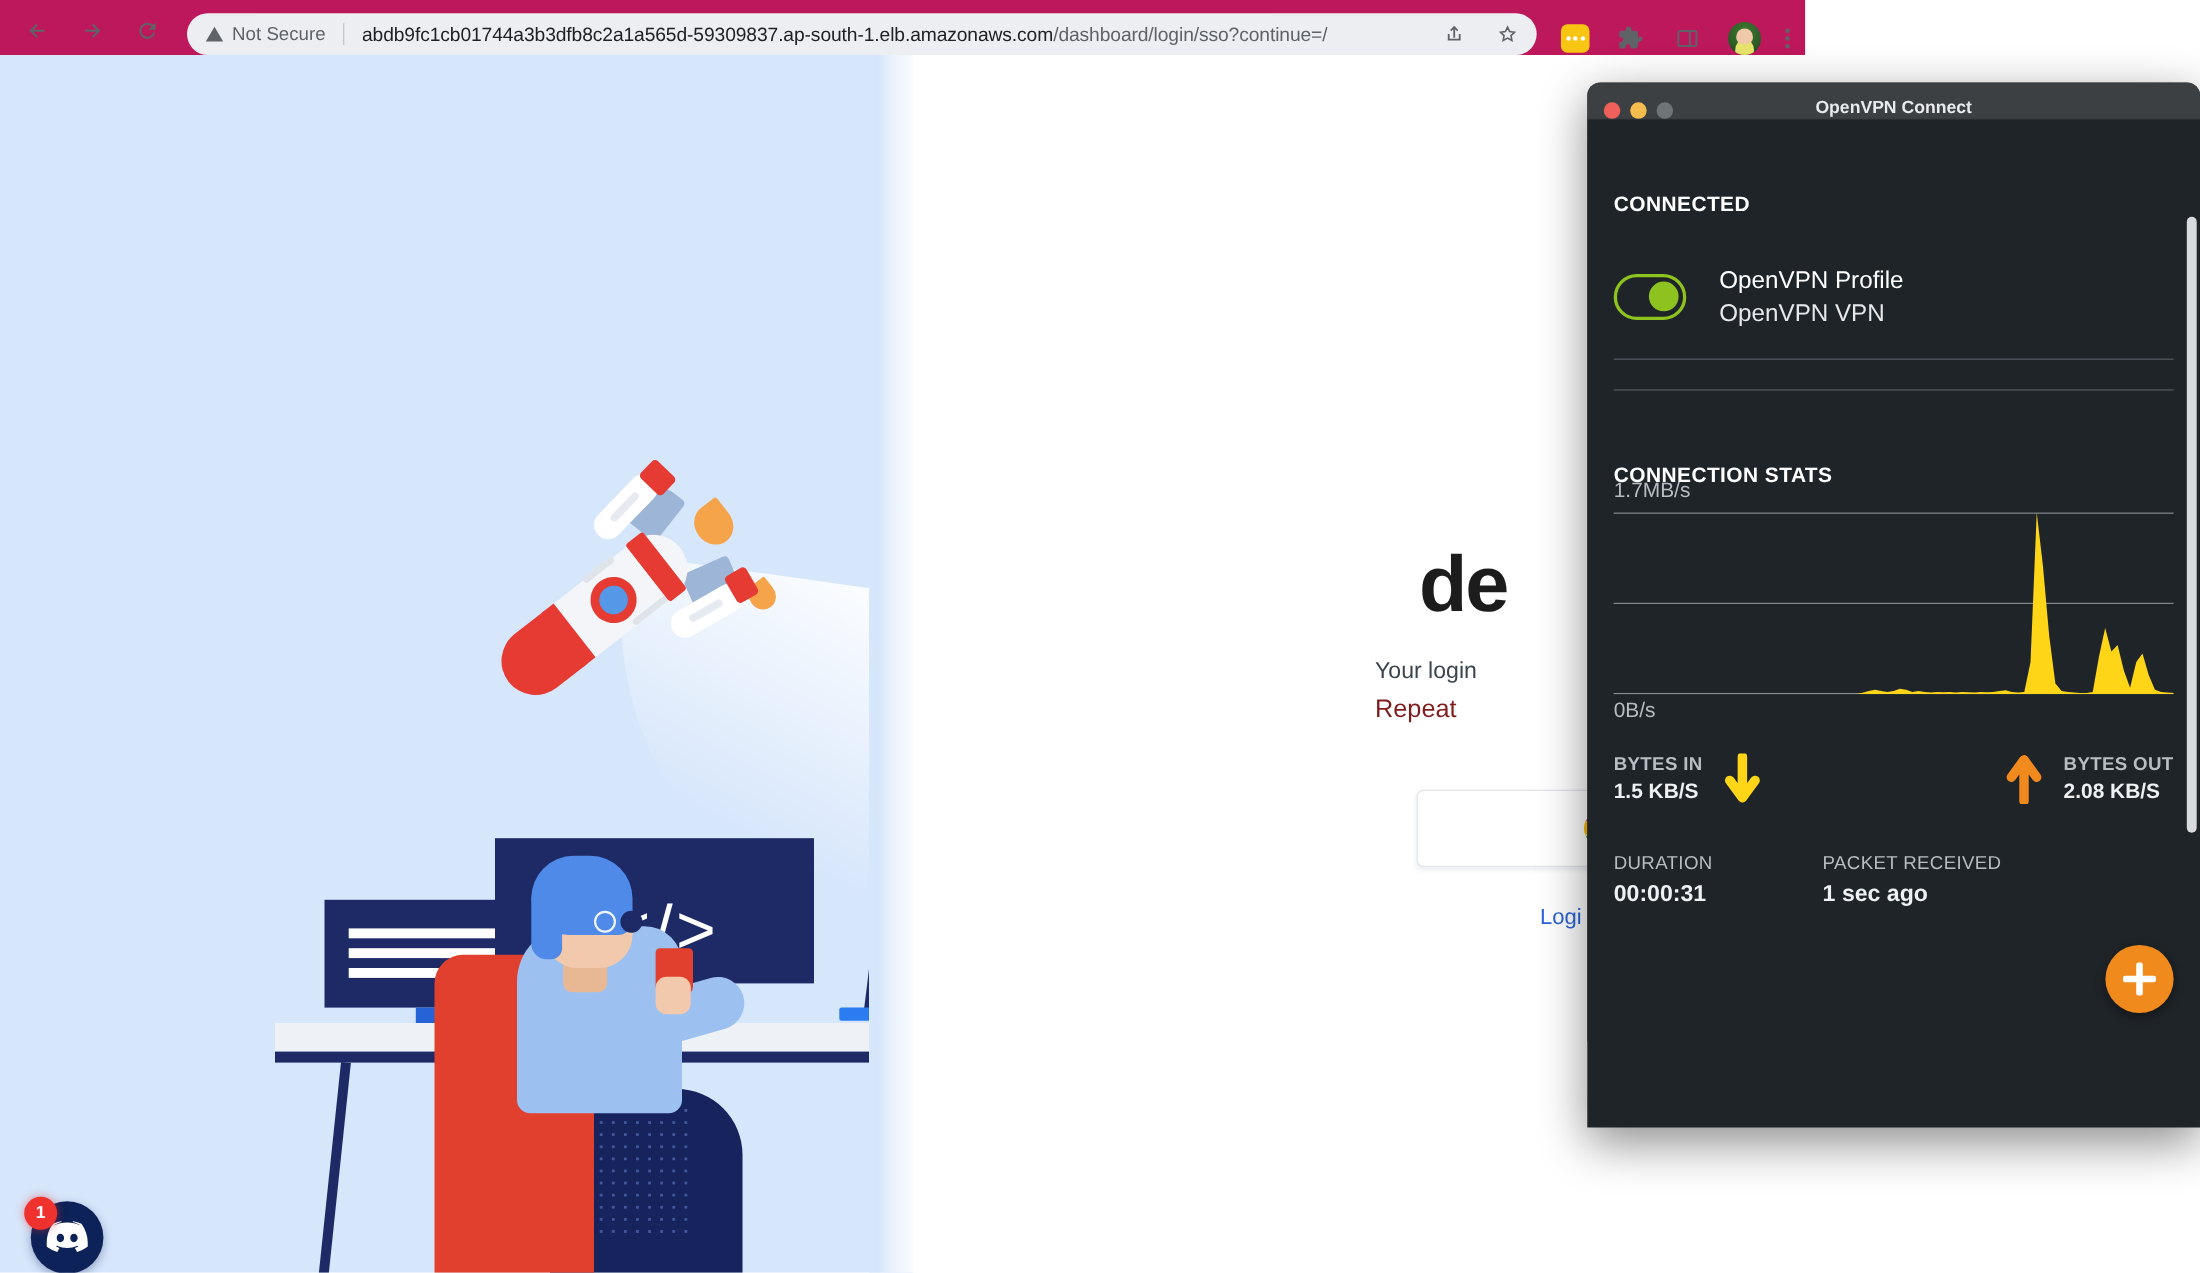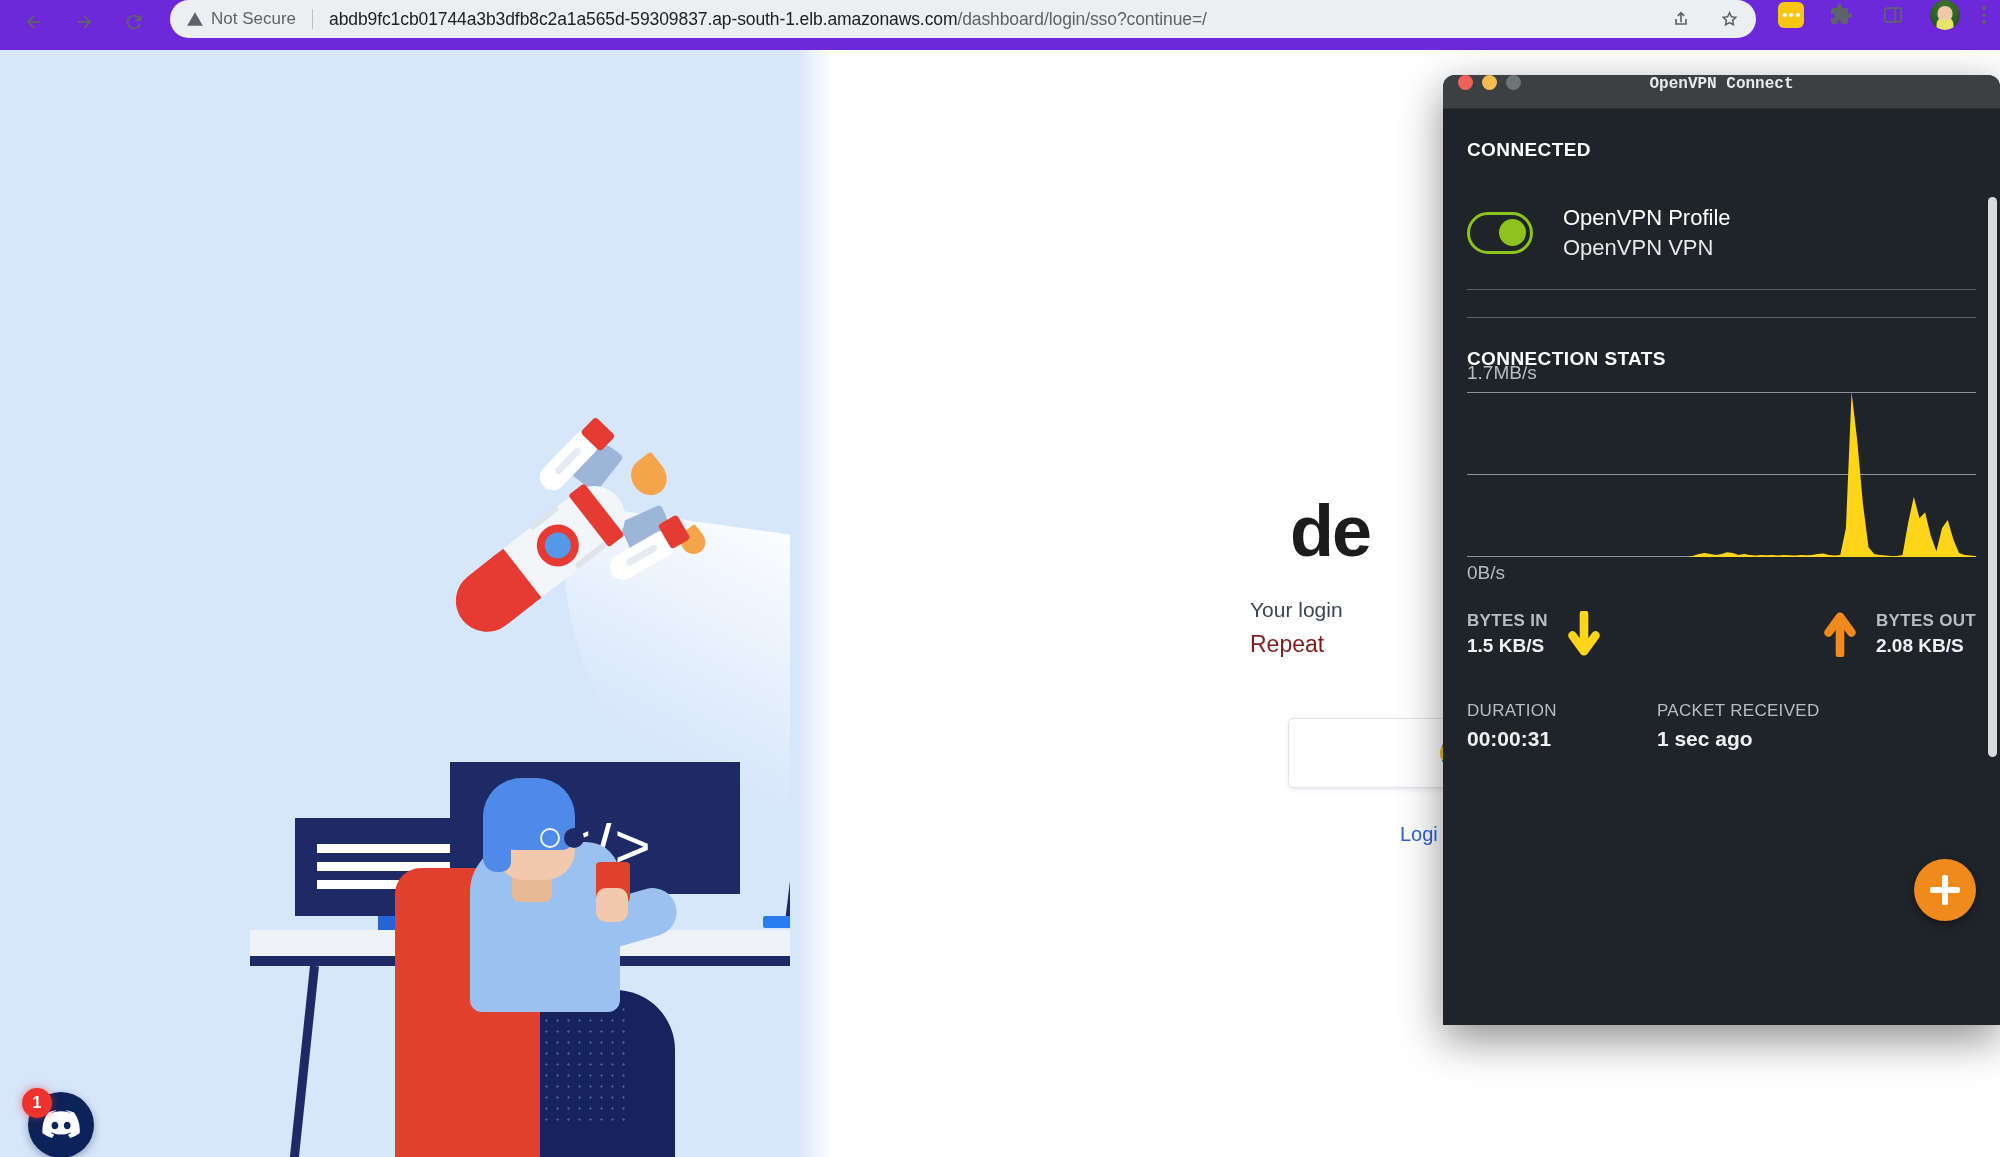--- a/index.html
+++ b/index.html
@@ -5,22 +5,22 @@
   * { margin:0; padding:0; box-sizing:border-box; }
   html,body { width:2000px; height:1157px; overflow:hidden; }
   body {
     font-family: "Liberation Sans", sans-serif;
     background:#fff;
     -webkit-font-smoothing: antialiased;
   }
 
   
   .browser-bar{
-    position:absolute; top:0; left:0; width:2000px; height:50px;
-    background:#6d28d9; display:flex; align-items:flex-start;
+    position:absolute; top:0; left:0; width:1641px; height:50px;
+    background:#be185d; display:flex; align-items:flex-end;
   }
   .nav-btns{ display:flex; align-items:center; gap:6px; padding-left:12px; }
   .nav-btn{
     width:44px; height:44px; border-radius:50%;
     display:flex; align-items:center; justify-content:center;
     color:#5f6368;
   }
   .nav-btn svg{ display:block; }
   .omnibox{
     margin-left:14px; height:38px; flex:1; max-width:1620px;
@@ -329,23 +329,22 @@
   
   .vpn-win{
     position:absolute; left:1443px; top:75px; width:557px; height:950px;
     border-radius:12px 12px 0 0;
     box-shadow:0 14px 44px rgba(0,0,0,.45);
     overflow:hidden;
     background:#1f2428;
   }
   .vpn-title{
     height:34px; background:#3c4043;
-    display:flex; align-items:flex-start; position:relative;
+    display:flex; align-items:flex-end; position:relative;
     border-bottom:1px solid #2c2f33;
-    font-family:Liberation Mono, monospace;
   }
   .traffic{ display:flex; gap:9px; padding-left:15px; }
   .tl{ width:15px;height:15px;border-radius:50%; }
   .tl.r{ background:#f0605b; }
   .tl.y{ background:#f5bd4f; }
   .tl.g{ background:#6f7477; }
   .vpn-title-text{
     position:absolute; left:0; right:0; text-align:center;
     color:#e8eaed; font-size:16px; font-weight:600;
   }
@@ -359,21 +358,21 @@
     position:absolute; left:0; right:0; text-align:center;
     color:#ffffff; font-size:28px; font-weight:600; pointer-events:none;
   }
   .import-icon{ margin-left:auto; z-index:2; }
 
   .vpn-body{
     background:#1f2428; height:838px; position:relative; padding:0 24px;
     color:#fff;
   }
   .sec-label{
-    font-size:19px; font-weight:700; letter-spacing:.4px; color:#ffffff;
+    font-size:19px; font-weight:700; letter-spacing:.4px; color:#ffffff;margin-top:37px;
   }
   .row-connected{ padding-top:30px; }
   .profile-row{
     display:flex; align-items:center; gap:30px; margin-top:42px;
   }
   .toggle{
     width:66px;height:42px;border-radius:21px; border:3.5px solid #8ec31f;
     background:transparent; position:relative; flex:0 0 auto; cursor:pointer;
   }
   .toggle i{

